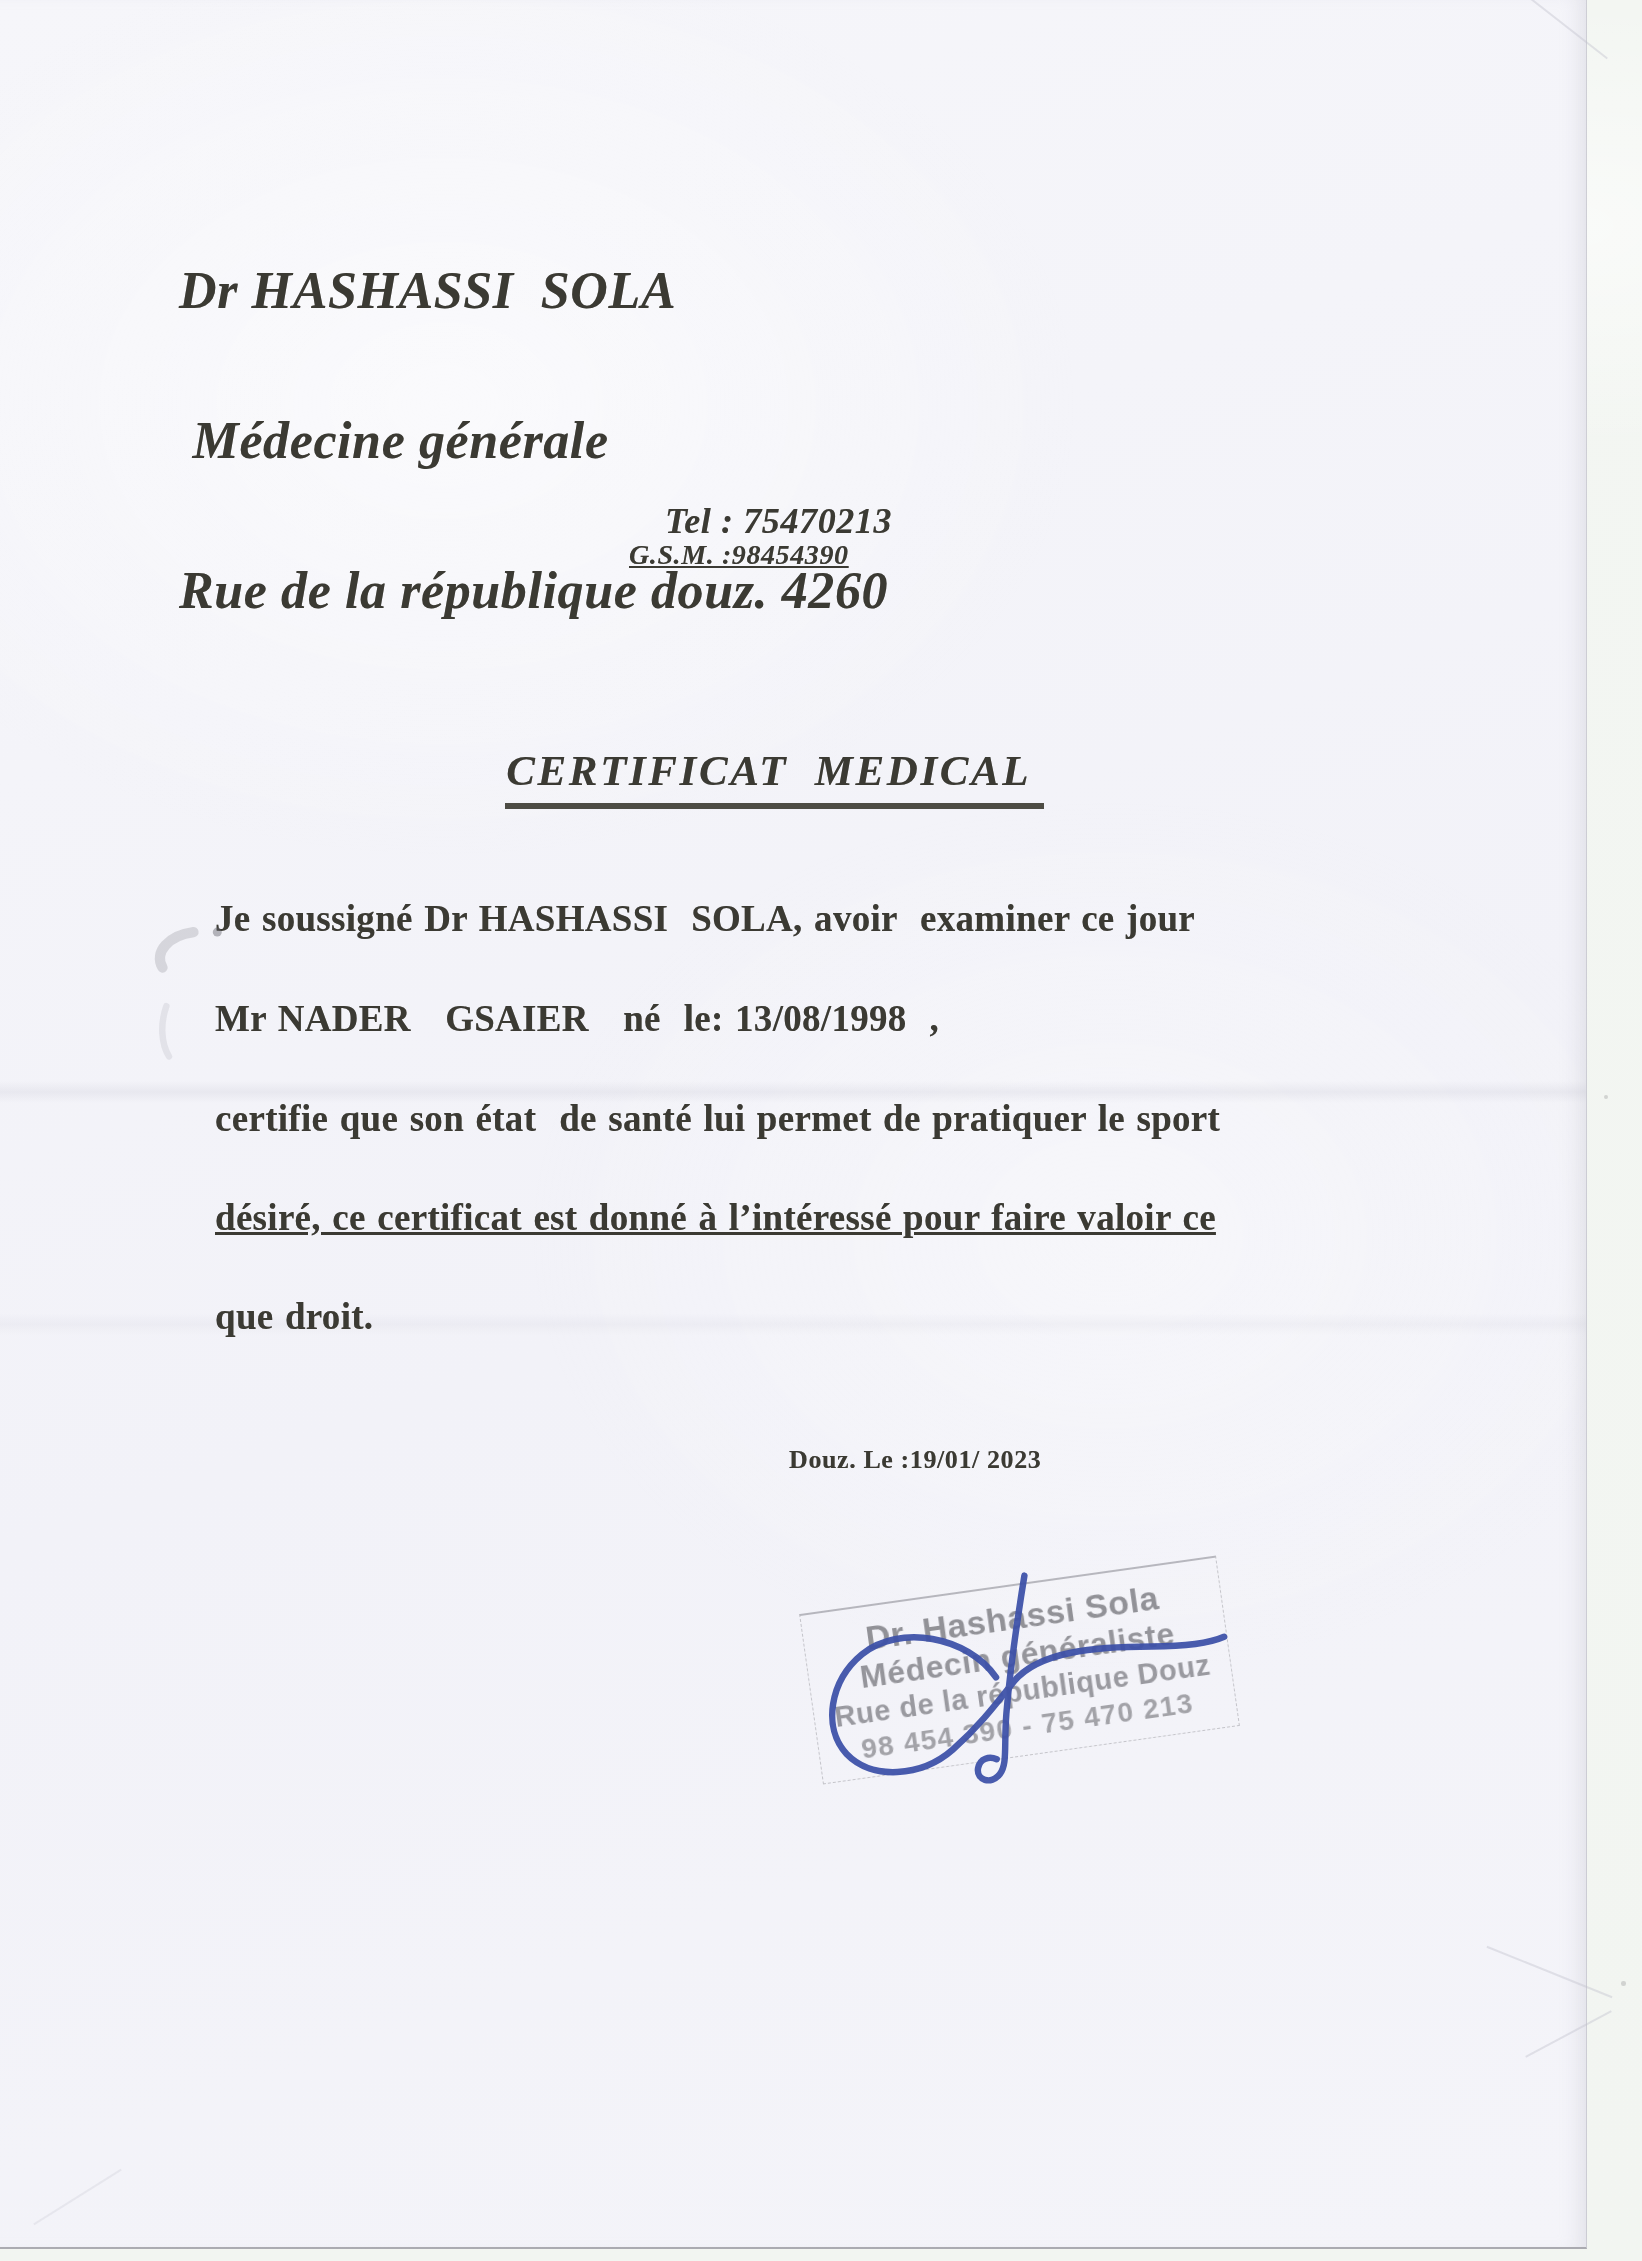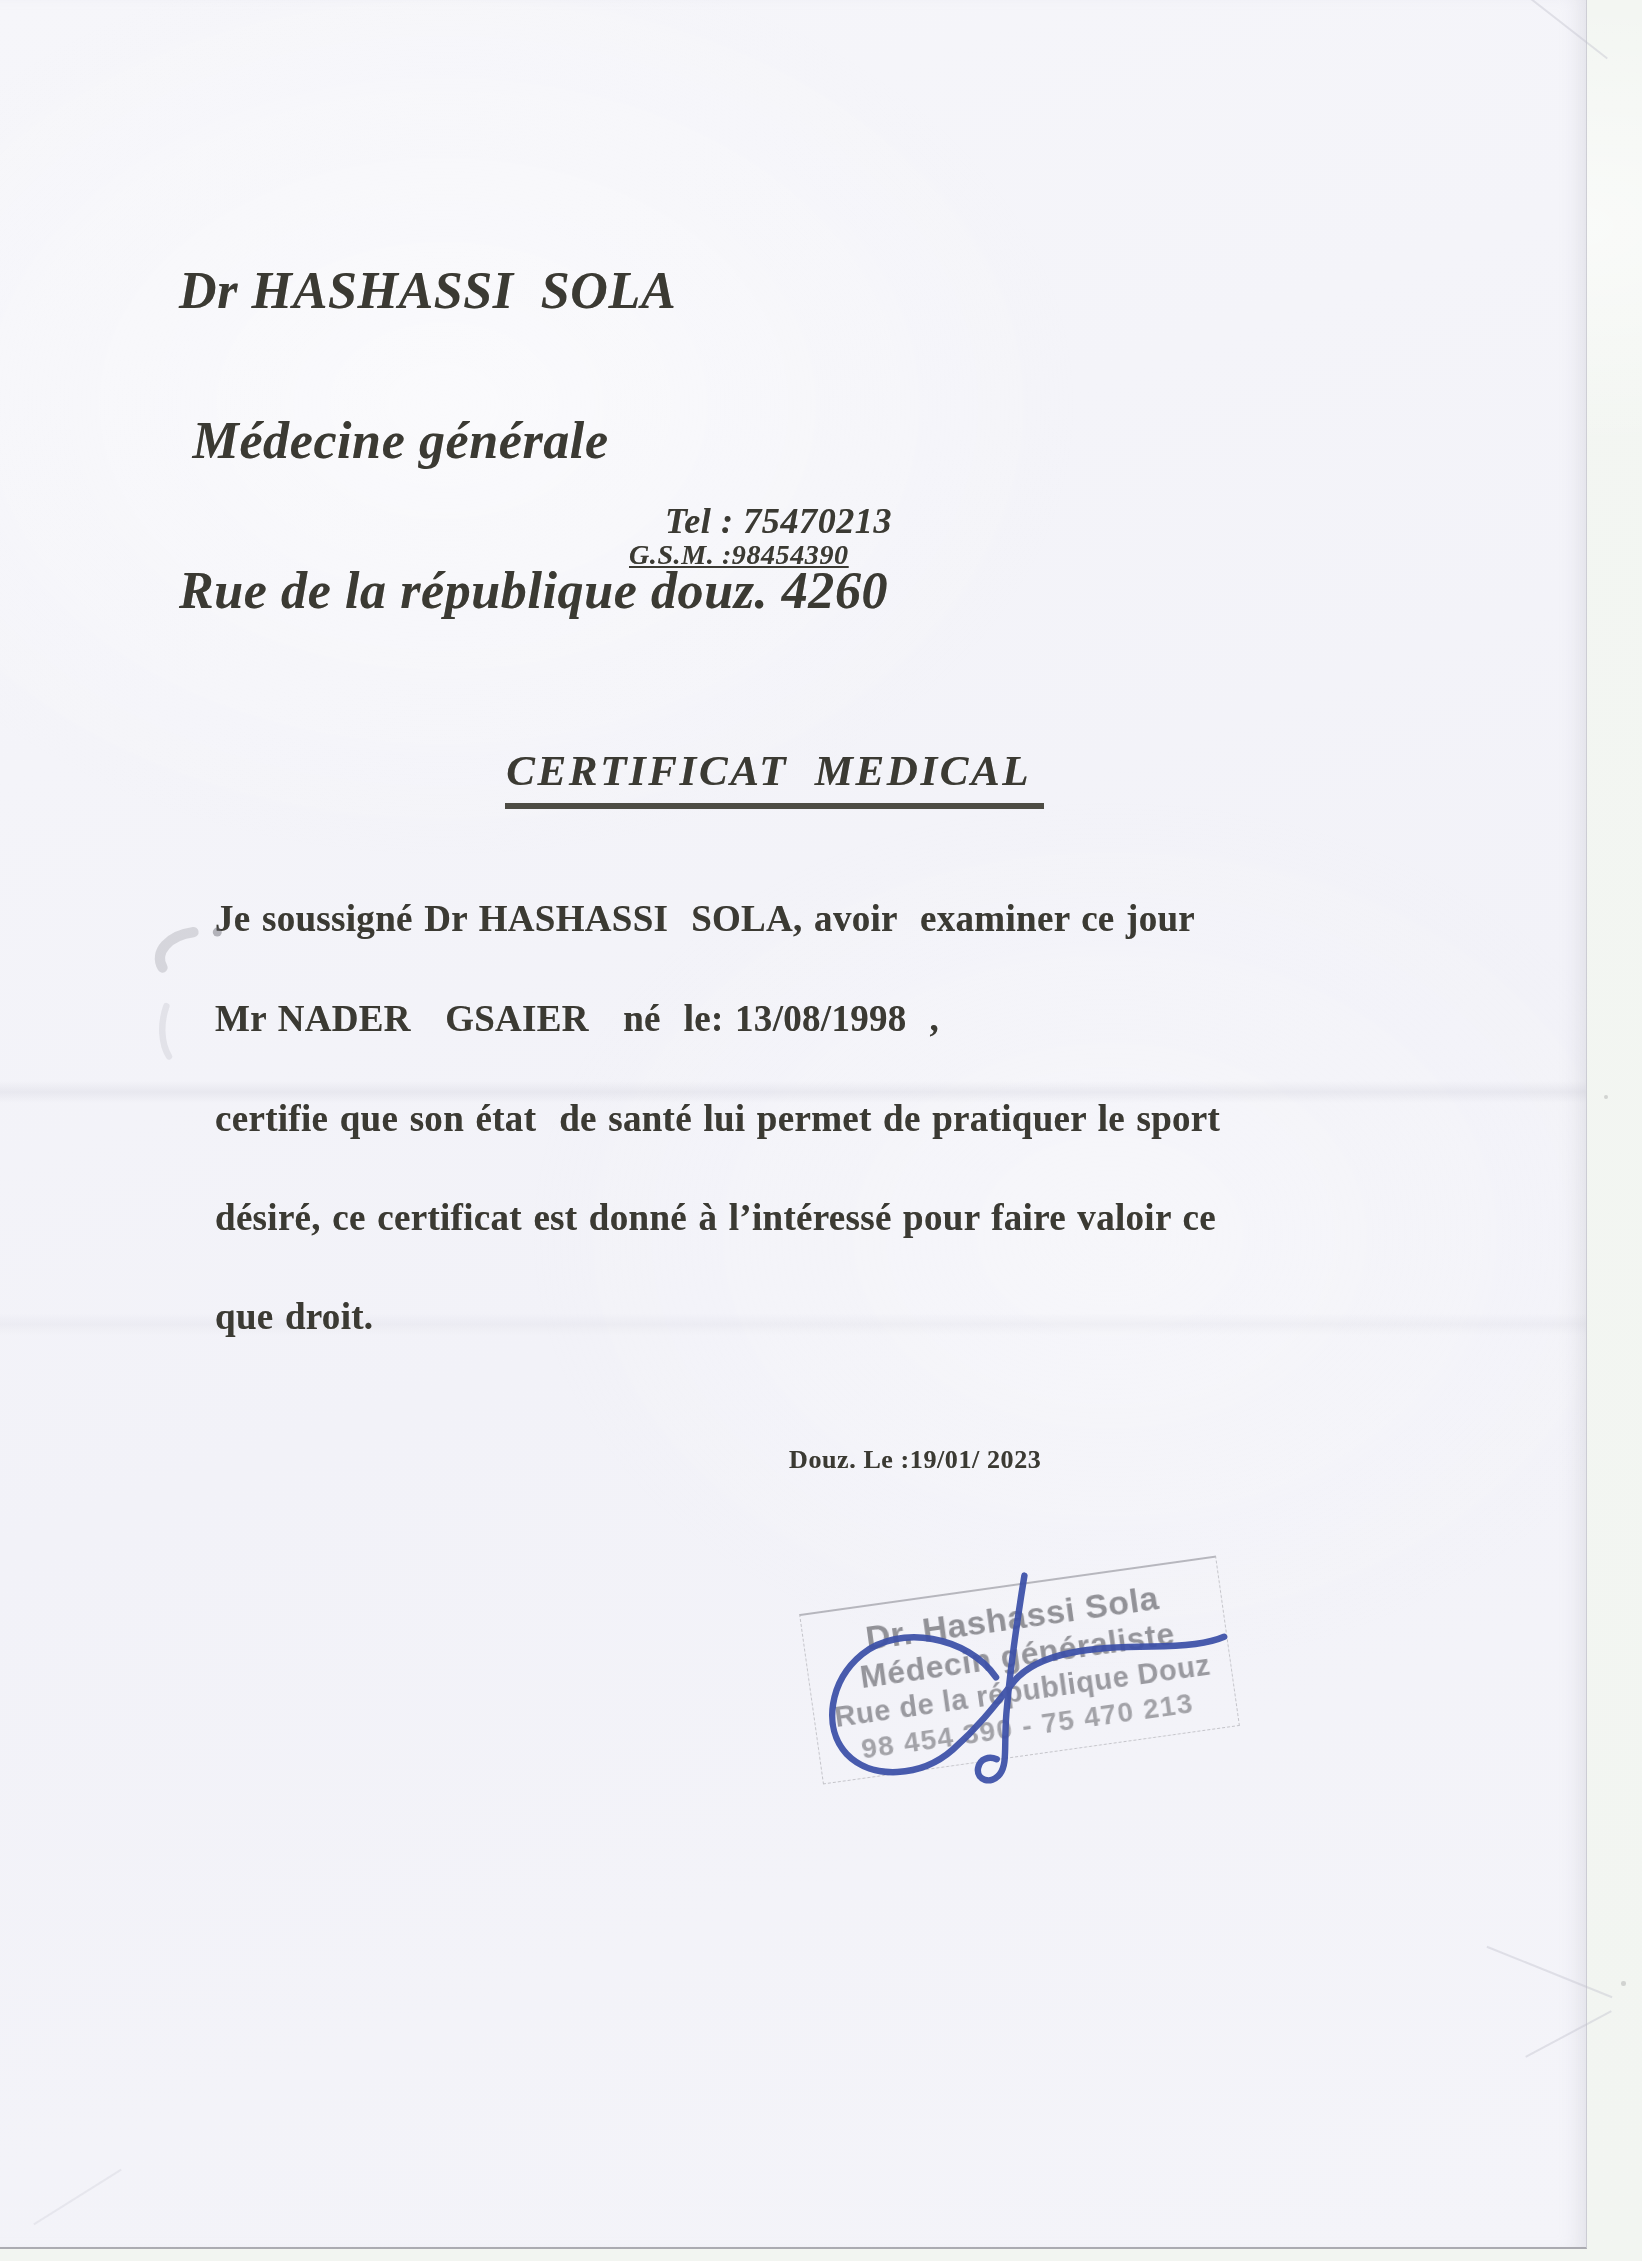--- a/index.html
+++ b/index.html
@@ -88,21 +88,21 @@
   </div>
 
   <div class="tel-line ink italic">Tel : 75470213</div>
   <div class="gsm-line ink italic">G.S.M. :98454390</div>
 
   <div class="title ink italic">CERTIFICAT  MEDICAL</div>
 
   <div class="body-line ink" style="top:897px;">Je soussigné Dr HASHASSI  SOLA, avoir  examiner ce jour</div>
   <div class="body-line ink" style="top:997px;">Mr NADER   GSAIER   né  le: 13/08/1998  ,</div>
   <div class="body-line ink" style="top:1097px;">certifie que son état  de santé lui permet de pratiquer le sport</div>
-  <div class="body-line ink" style="top:1196px;">désiré, ce certificat est donné à l’intéressé pour faire valoir ce</div>
+  <div class="body-line ink" style="top:1196px;text-decoration:underline;">désiré, ce certificat est donné à l’intéressé pour faire valoir ce</div>
   <div class="body-line ink" style="top:1295px;text-align:center;">que droit.</div>
 
   <div class="date-line ink">Douz. Le :19/01/ 2023</div>
 
   <div class="stamp">
     <div class="s1">Dr. Hashassi Sola</div>
     <div class="s2">Médecin généraliste</div>
     <div class="s3">Rue de la république Douz</div>
     <div class="s4">98 454 390 - 75 470 213</div>
   </div>

